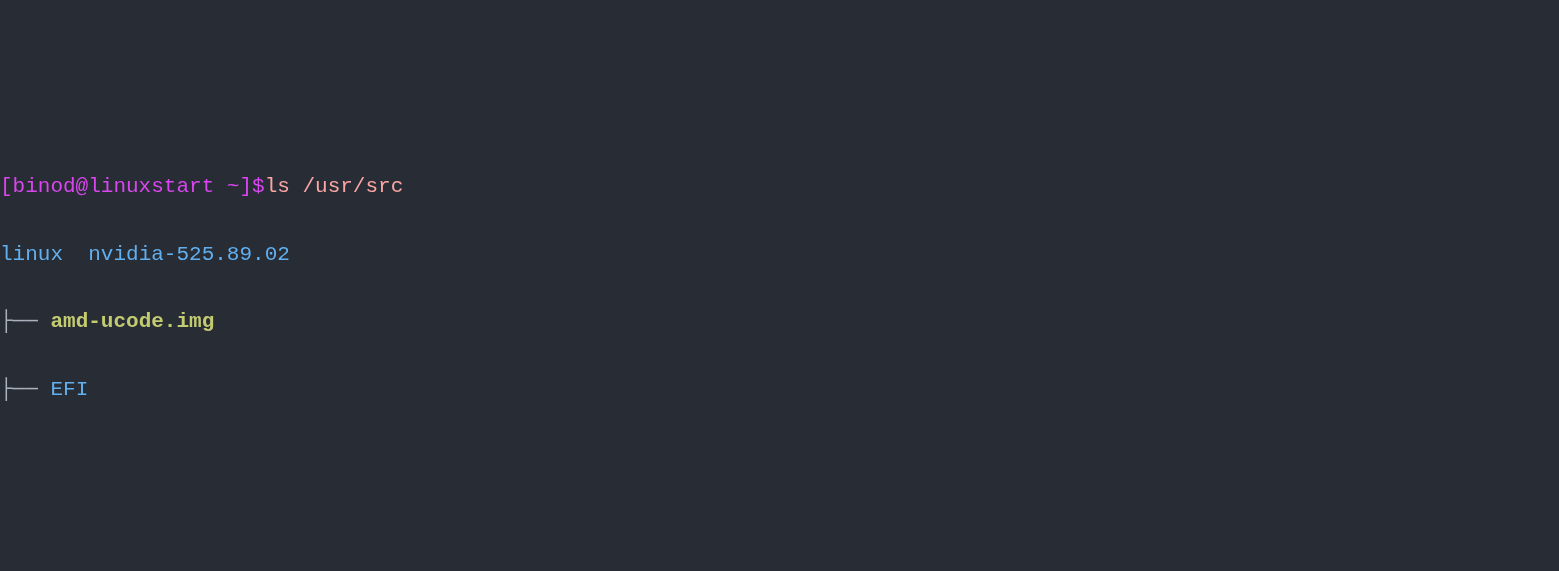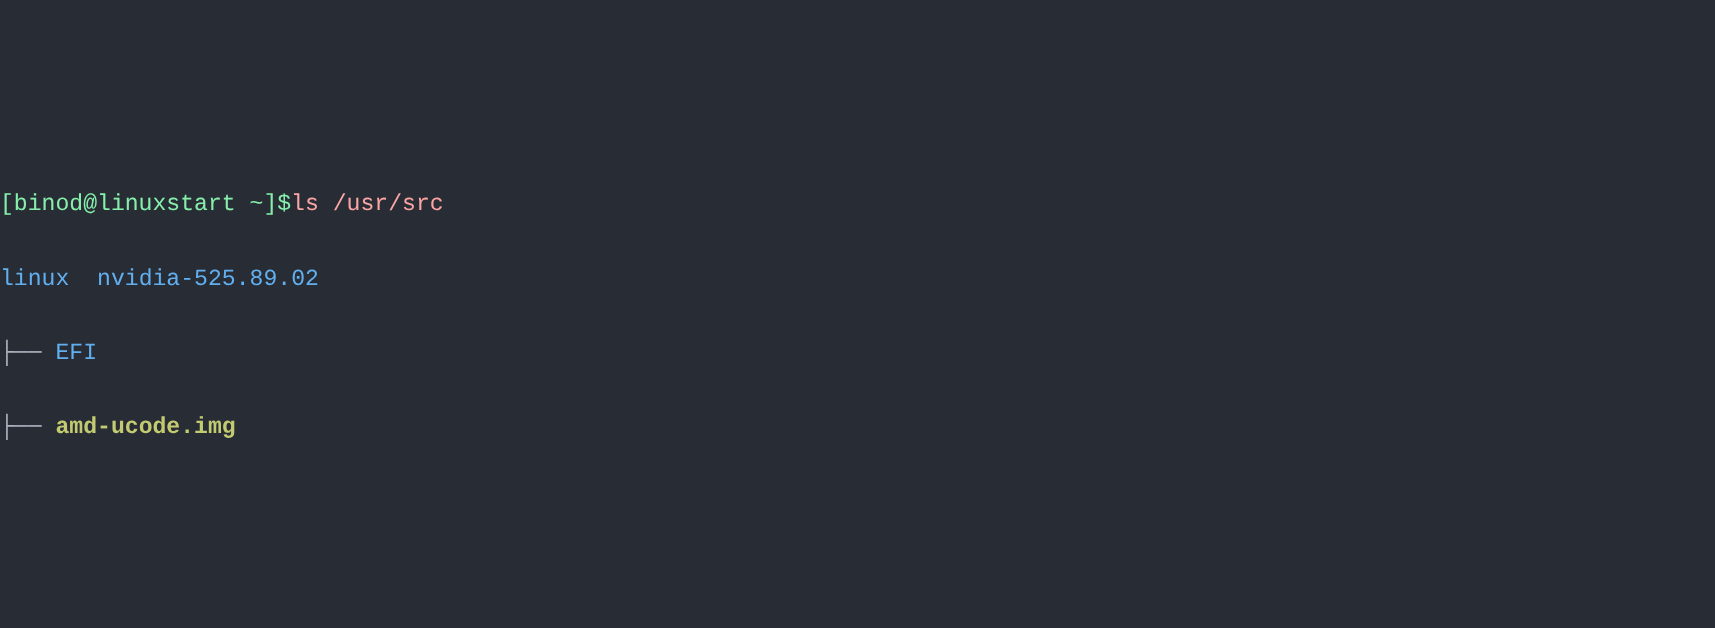--- a/index.html
+++ b/index.html
@@ -16,36 +16,36 @@
     height: 571px;
   }
   .term {
     padding: 2px 0 0 0;
   }
   .line {
     display: block;
     height: 34px;
     line-height: 34px;
   }
-  .prompt { color: #86efac; }
+  .prompt { color: #d946ef; }
   .cmd { color: #fca5a5; }
   .dir { color: #61afef; font-weight: normal; }
   .file-y { color: #c3cb71; font-weight: bold; }
   .tree-branch { color: #abb2bf; }
 </style>
 </head>
 <body>
 
 
 
 <div class="term">
 <span class="line"><span class="prompt">[binod@linuxstart ~]$</span><span class="cmd">ls /usr/src</span></span>
 <span class="line"><span class="dir">linux</span>  <span class="dir">nvidia-525.89.02</span></span>
+<span class="line"><span class="tree-branch">├── </span><span class="file-y">amd-ucode.img</span></span>
 <span class="line"><span class="tree-branch">├── </span><span class="dir">EFI</span></span>
-<span class="line"><span class="tree-branch">├── </span><span class="file-y">amd-ucode.img</span></span>
 
 
 
 
 
 
 
 
 
 

